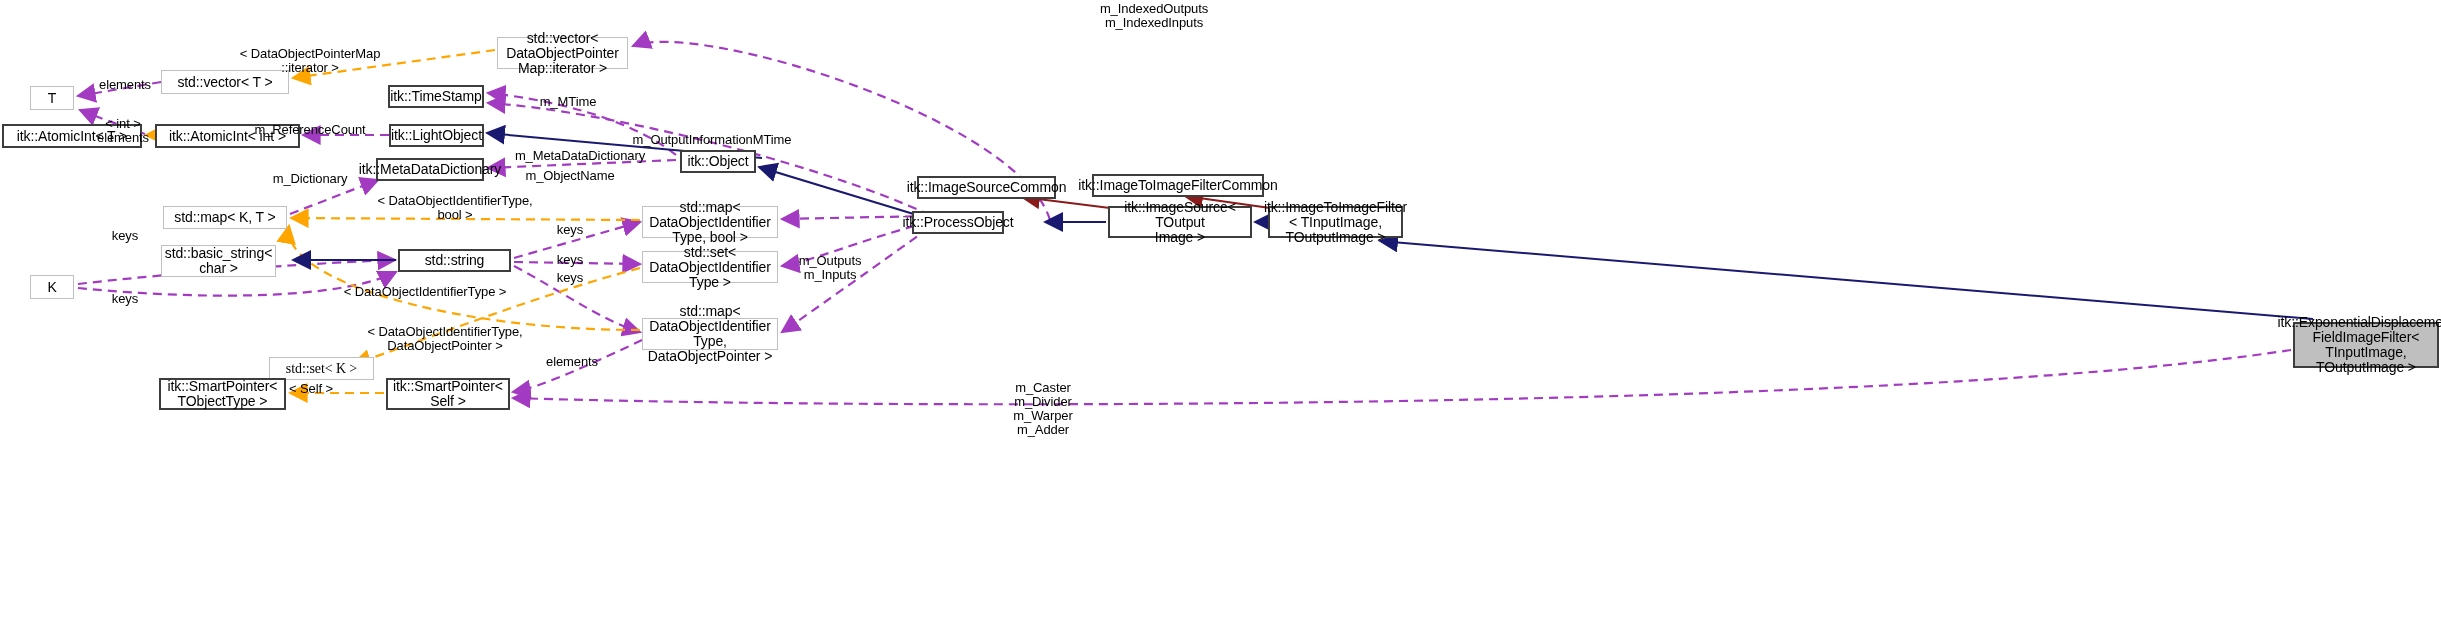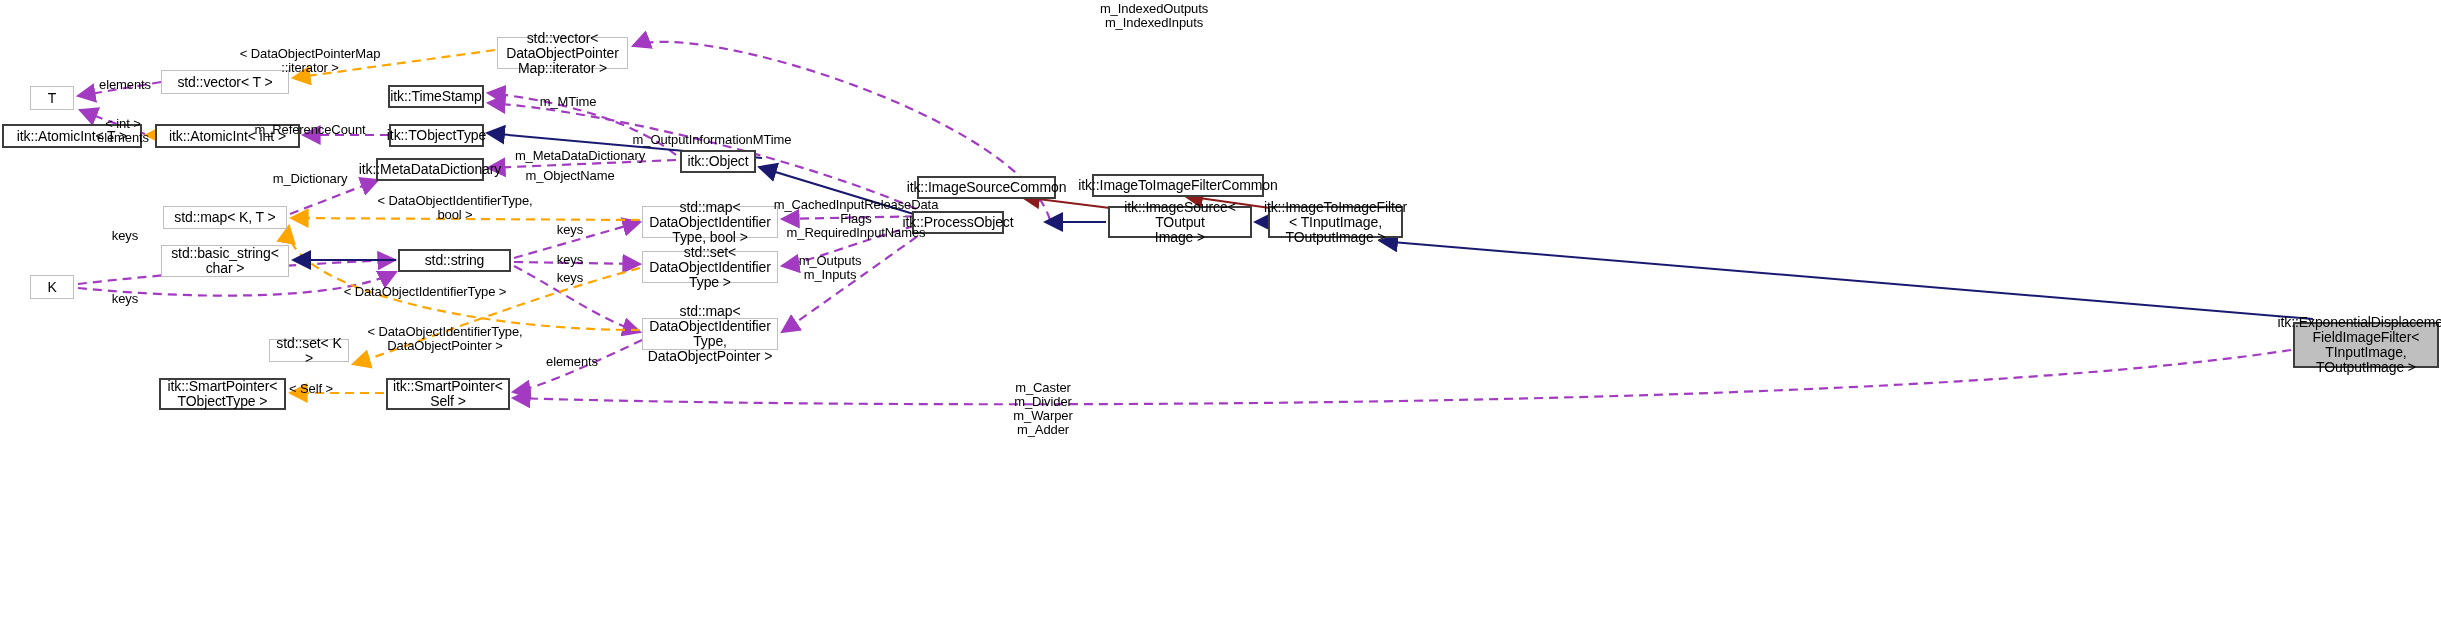--- a/index.html
+++ b/index.html
@@ -125,35 +125,35 @@
     </g>
   </svg>
 
   <div class="node light" style="left:30px;top:86px;width:44px;height:24px;"><span>T</span></div>
   <div class="node strong" style="left:2px;top:124px;width:140px;height:24px;"><span>itk::AtomicInt&lt; T &gt;</span></div>
   <div class="node strong" style="left:155px;top:124px;width:145px;height:24px;"><span>itk::AtomicInt&lt; int &gt;</span></div>
   <div class="node light" style="left:161px;top:70px;width:128px;height:24px;"><span>std::vector&lt; T &gt;</span></div>
   <div class="node light" style="left:497px;top:37px;width:131px;height:32px;"><span>std::vector&lt; DataObjectPointer
 Map::iterator &gt;</span></div>
   <div class="node strong" style="left:388px;top:85px;width:96px;height:23px;"><span>itk::TimeStamp</span></div>
-  <div class="node strong" style="left:389px;top:124px;width:95px;height:23px;"><span>itk::TObjectType</span></div>
+  <div class="node strong" style="left:389px;top:124px;width:95px;height:23px;"><span>itk::LightObject</span></div>
   <div class="node strong" style="left:376px;top:158px;width:108px;height:23px;"><span>itk::MetaDataDictionary</span></div>
   <div class="node light" style="left:163px;top:206px;width:124px;height:23px;"><span>std::map&lt; K, T &gt;</span></div>
-  <div class="node light" style="left:161px;top:245px;width:128px;height:32px;"><span>std::basic_string&lt;
+  <div class="node light" style="left:161px;top:245px;width:115px;height:32px;"><span>std::basic_string&lt;
 char &gt;</span></div>
   <div class="node light" style="left:30px;top:275px;width:44px;height:24px;"><span>K</span></div>
   <div class="node strong" style="left:398px;top:249px;width:113px;height:23px;"><span>std::string</span></div>
   <div class="node strong" style="left:680px;top:150px;width:76px;height:23px;"><span>itk::Object</span></div>
   <div class="node light" style="left:642px;top:206px;width:136px;height:32px;"><span>std::map&lt; DataObjectIdentifier
 Type, bool &gt;</span></div>
   <div class="node light" style="left:642px;top:251px;width:136px;height:32px;"><span>std::set&lt; DataObjectIdentifier
 Type &gt;</span></div>
   <div class="node light" style="left:642px;top:318px;width:136px;height:32px;"><span>std::map&lt; DataObjectIdentifier
 Type, DataObjectPointer &gt;</span></div>
-  <div class="node light" style="left:269px;top:339px;width:80px;height:23px;"><span>std::set&lt; K &gt;</span></div>
+  <div class="node light" style="left:269px;top:357px;width:105px;height:23px;font-family:Liberation Serif, serif;"><span>std::set&lt; K &gt;</span></div>
   <div class="node strong" style="left:159px;top:378px;width:127px;height:32px;"><span>itk::SmartPointer&lt;
 TObjectType &gt;</span></div>
   <div class="node strong" style="left:386px;top:378px;width:124px;height:32px;"><span>itk::SmartPointer&lt;
 Self &gt;</span></div>
   <div class="node strong" style="left:912px;top:211px;width:92px;height:23px;"><span>itk::ProcessObject</span></div>
   <div class="node strong" style="left:917px;top:176px;width:139px;height:23px;"><span>itk::ImageSourceCommon</span></div>
   <div class="node strong" style="left:1092px;top:174px;width:172px;height:23px;"><span>itk::ImageToImageFilterCommon</span></div>
   <div class="node strong" style="left:1108px;top:206px;width:144px;height:32px;"><span>itk::ImageSource&lt; TOutput
 Image &gt;</span></div>
   <div class="node strong" style="left:1268px;top:206px;width:135px;height:32px;"><span>itk::ImageToImageFilter
@@ -170,23 +170,20 @@
   <div class="elabel" style="left:712px;top:87px;margin-top:46px;">m_OutputInformationMTime</div>
   <div class="elabel" style="left:568px;top:95px;">m_MTime</div>
   <div class="elabel" style="left:310px;top:123px;">m_ReferenceCount</div>
   <div class="elabel" style="left:123px;top:117px;">&lt; int &gt;
 elements</div>
   <div class="elabel" style="left:580px;top:149px;">m_MetaDataDictionary</div>
   <div class="elabel" style="left:570px;top:169px;">m_ObjectName</div>
   <div class="elabel" style="left:310px;top:172px;">m_Dictionary</div>
   <div class="elabel" style="left:455px;top:194px;">&lt; DataObjectIdentifierType,
 bool &gt;</div>
-  <div class="elabel" style="left:856px;top:198px;">m_CachedInputReleaseData
-Flags
-m_RequiredInputNames</div>
   <div class="elabel" style="left:570px;top:223px;">keys</div>
   <div class="elabel" style="left:125px;top:229px;">keys</div>
   <div class="elabel" style="left:570px;top:253px;">keys</div>
   <div class="elabel" style="left:570px;top:271px;">keys</div>
   <div class="elabel" style="left:830px;top:254px;">m_Outputs
 m_Inputs</div>
   <div class="elabel" style="left:125px;top:292px;">keys</div>
   <div class="elabel" style="left:425px;top:285px;">&lt; DataObjectIdentifierType &gt;</div>
   <div class="elabel" style="left:445px;top:325px;">&lt; DataObjectIdentifierType,
 DataObjectPointer &gt;</div>

